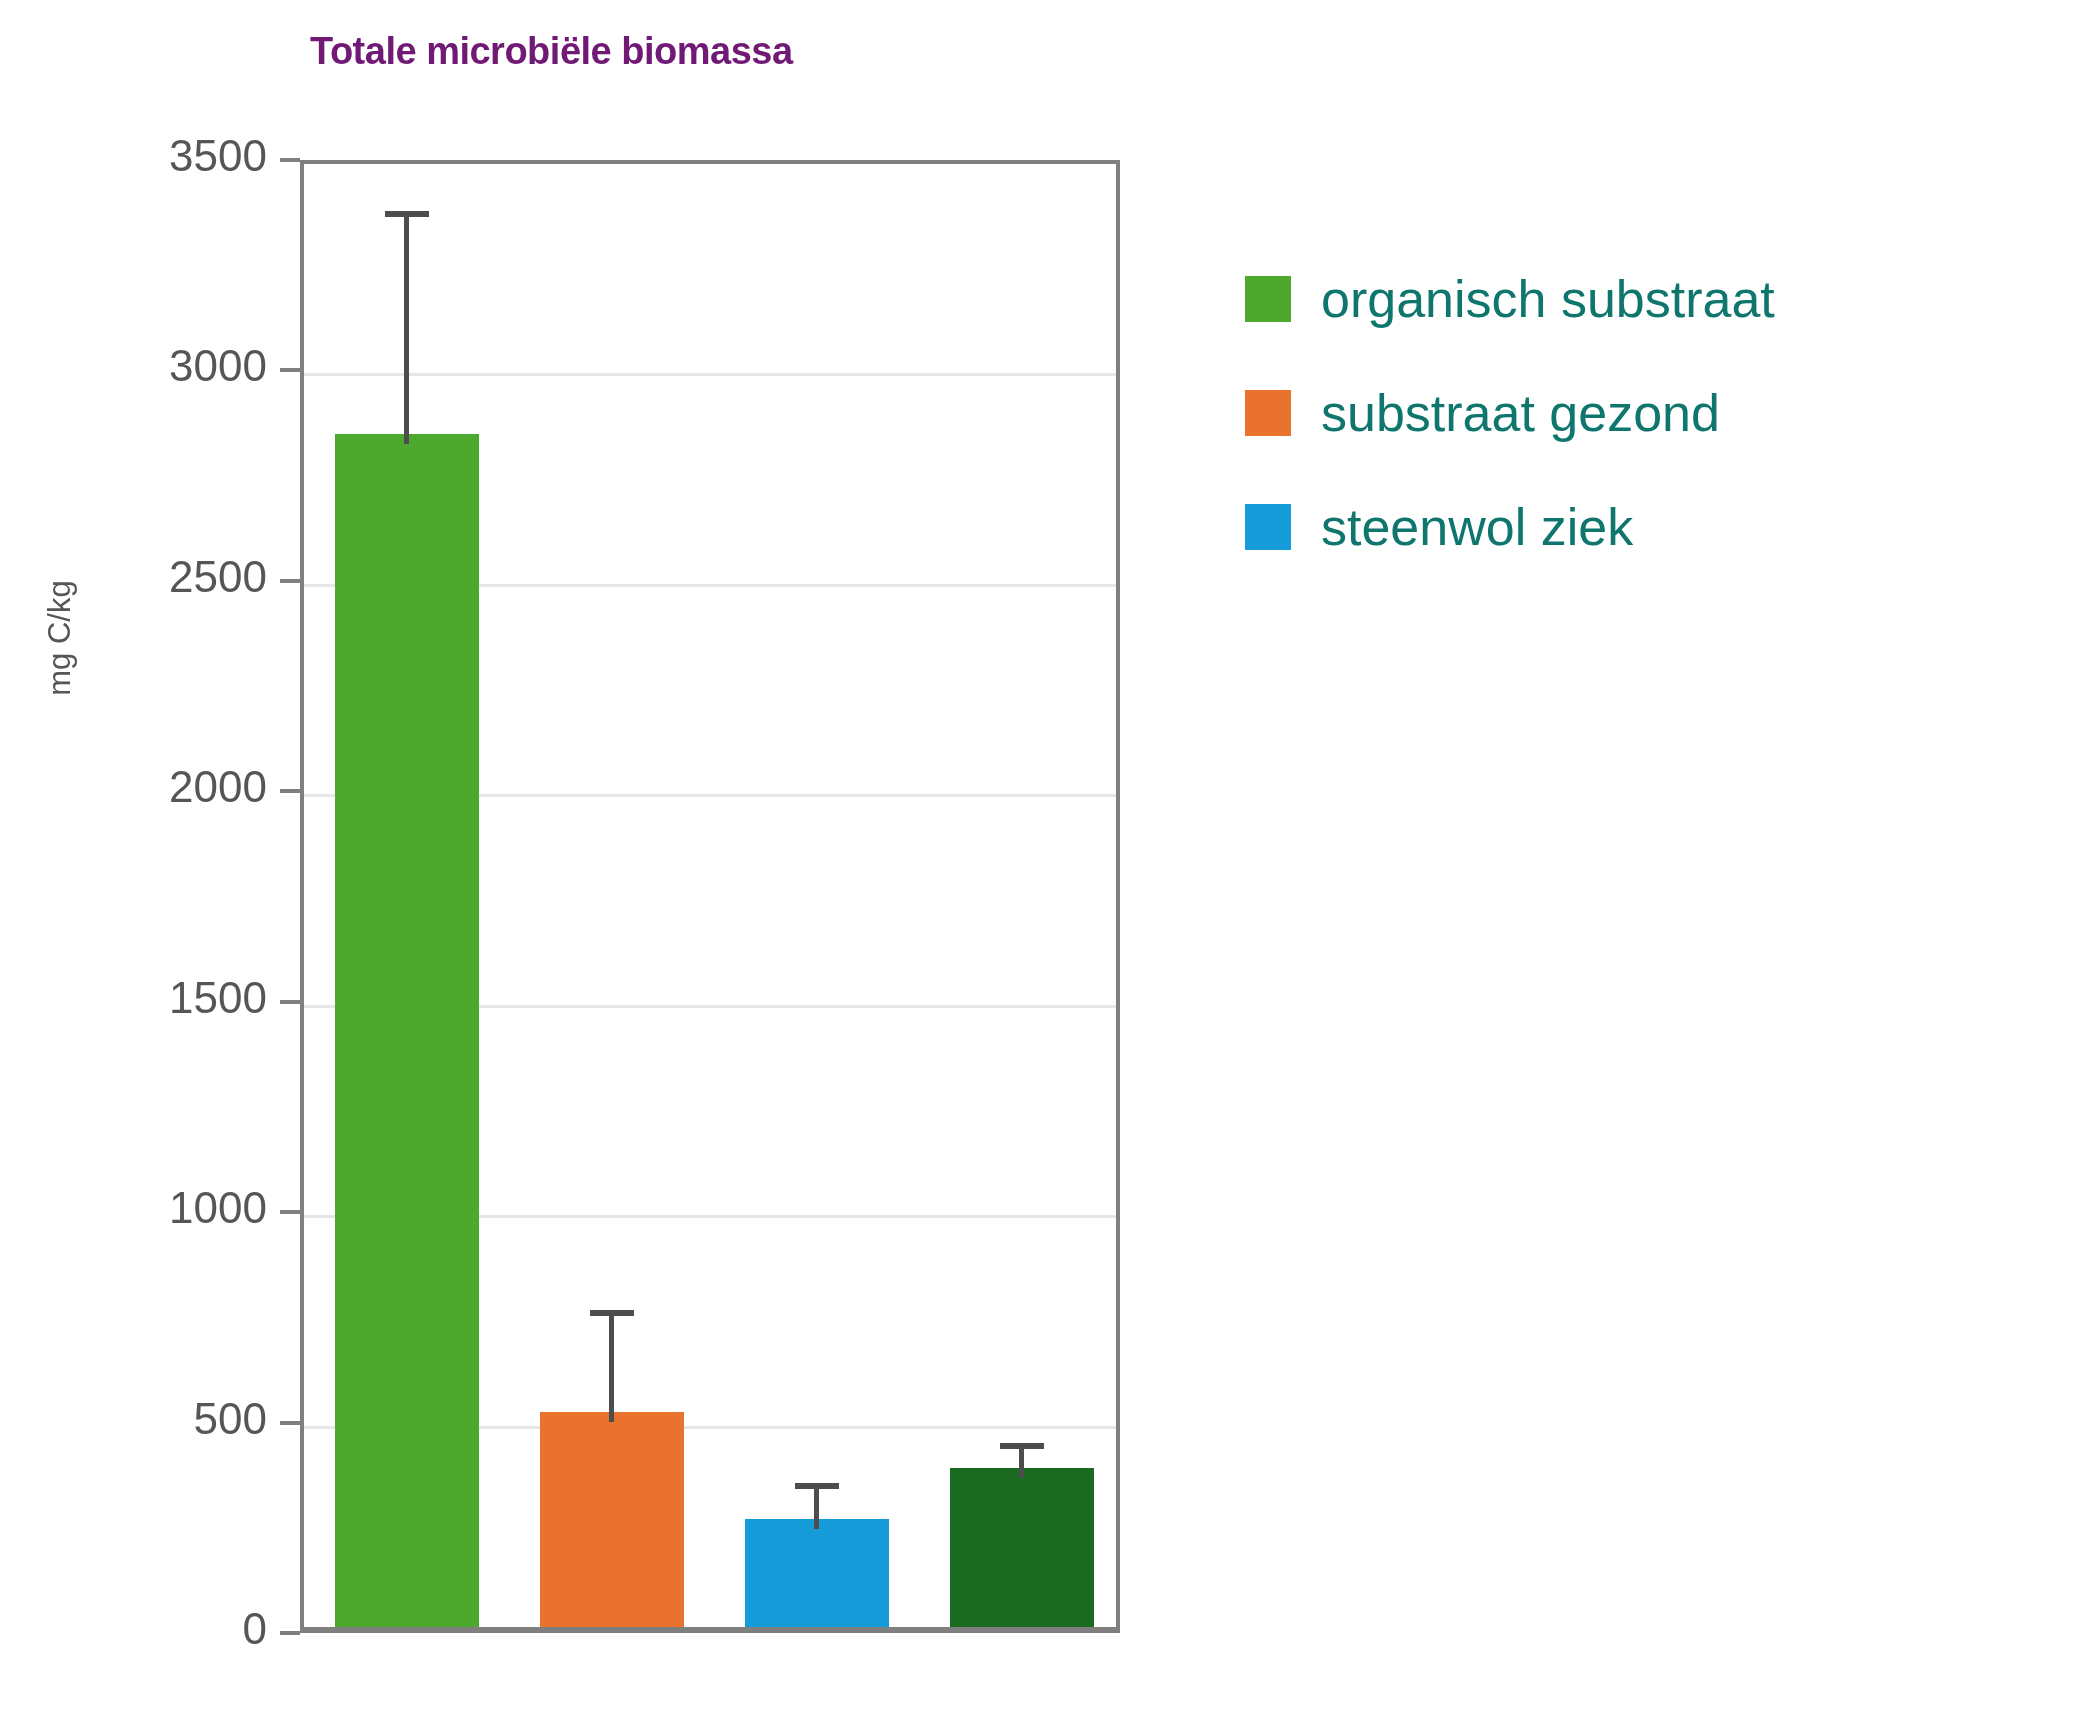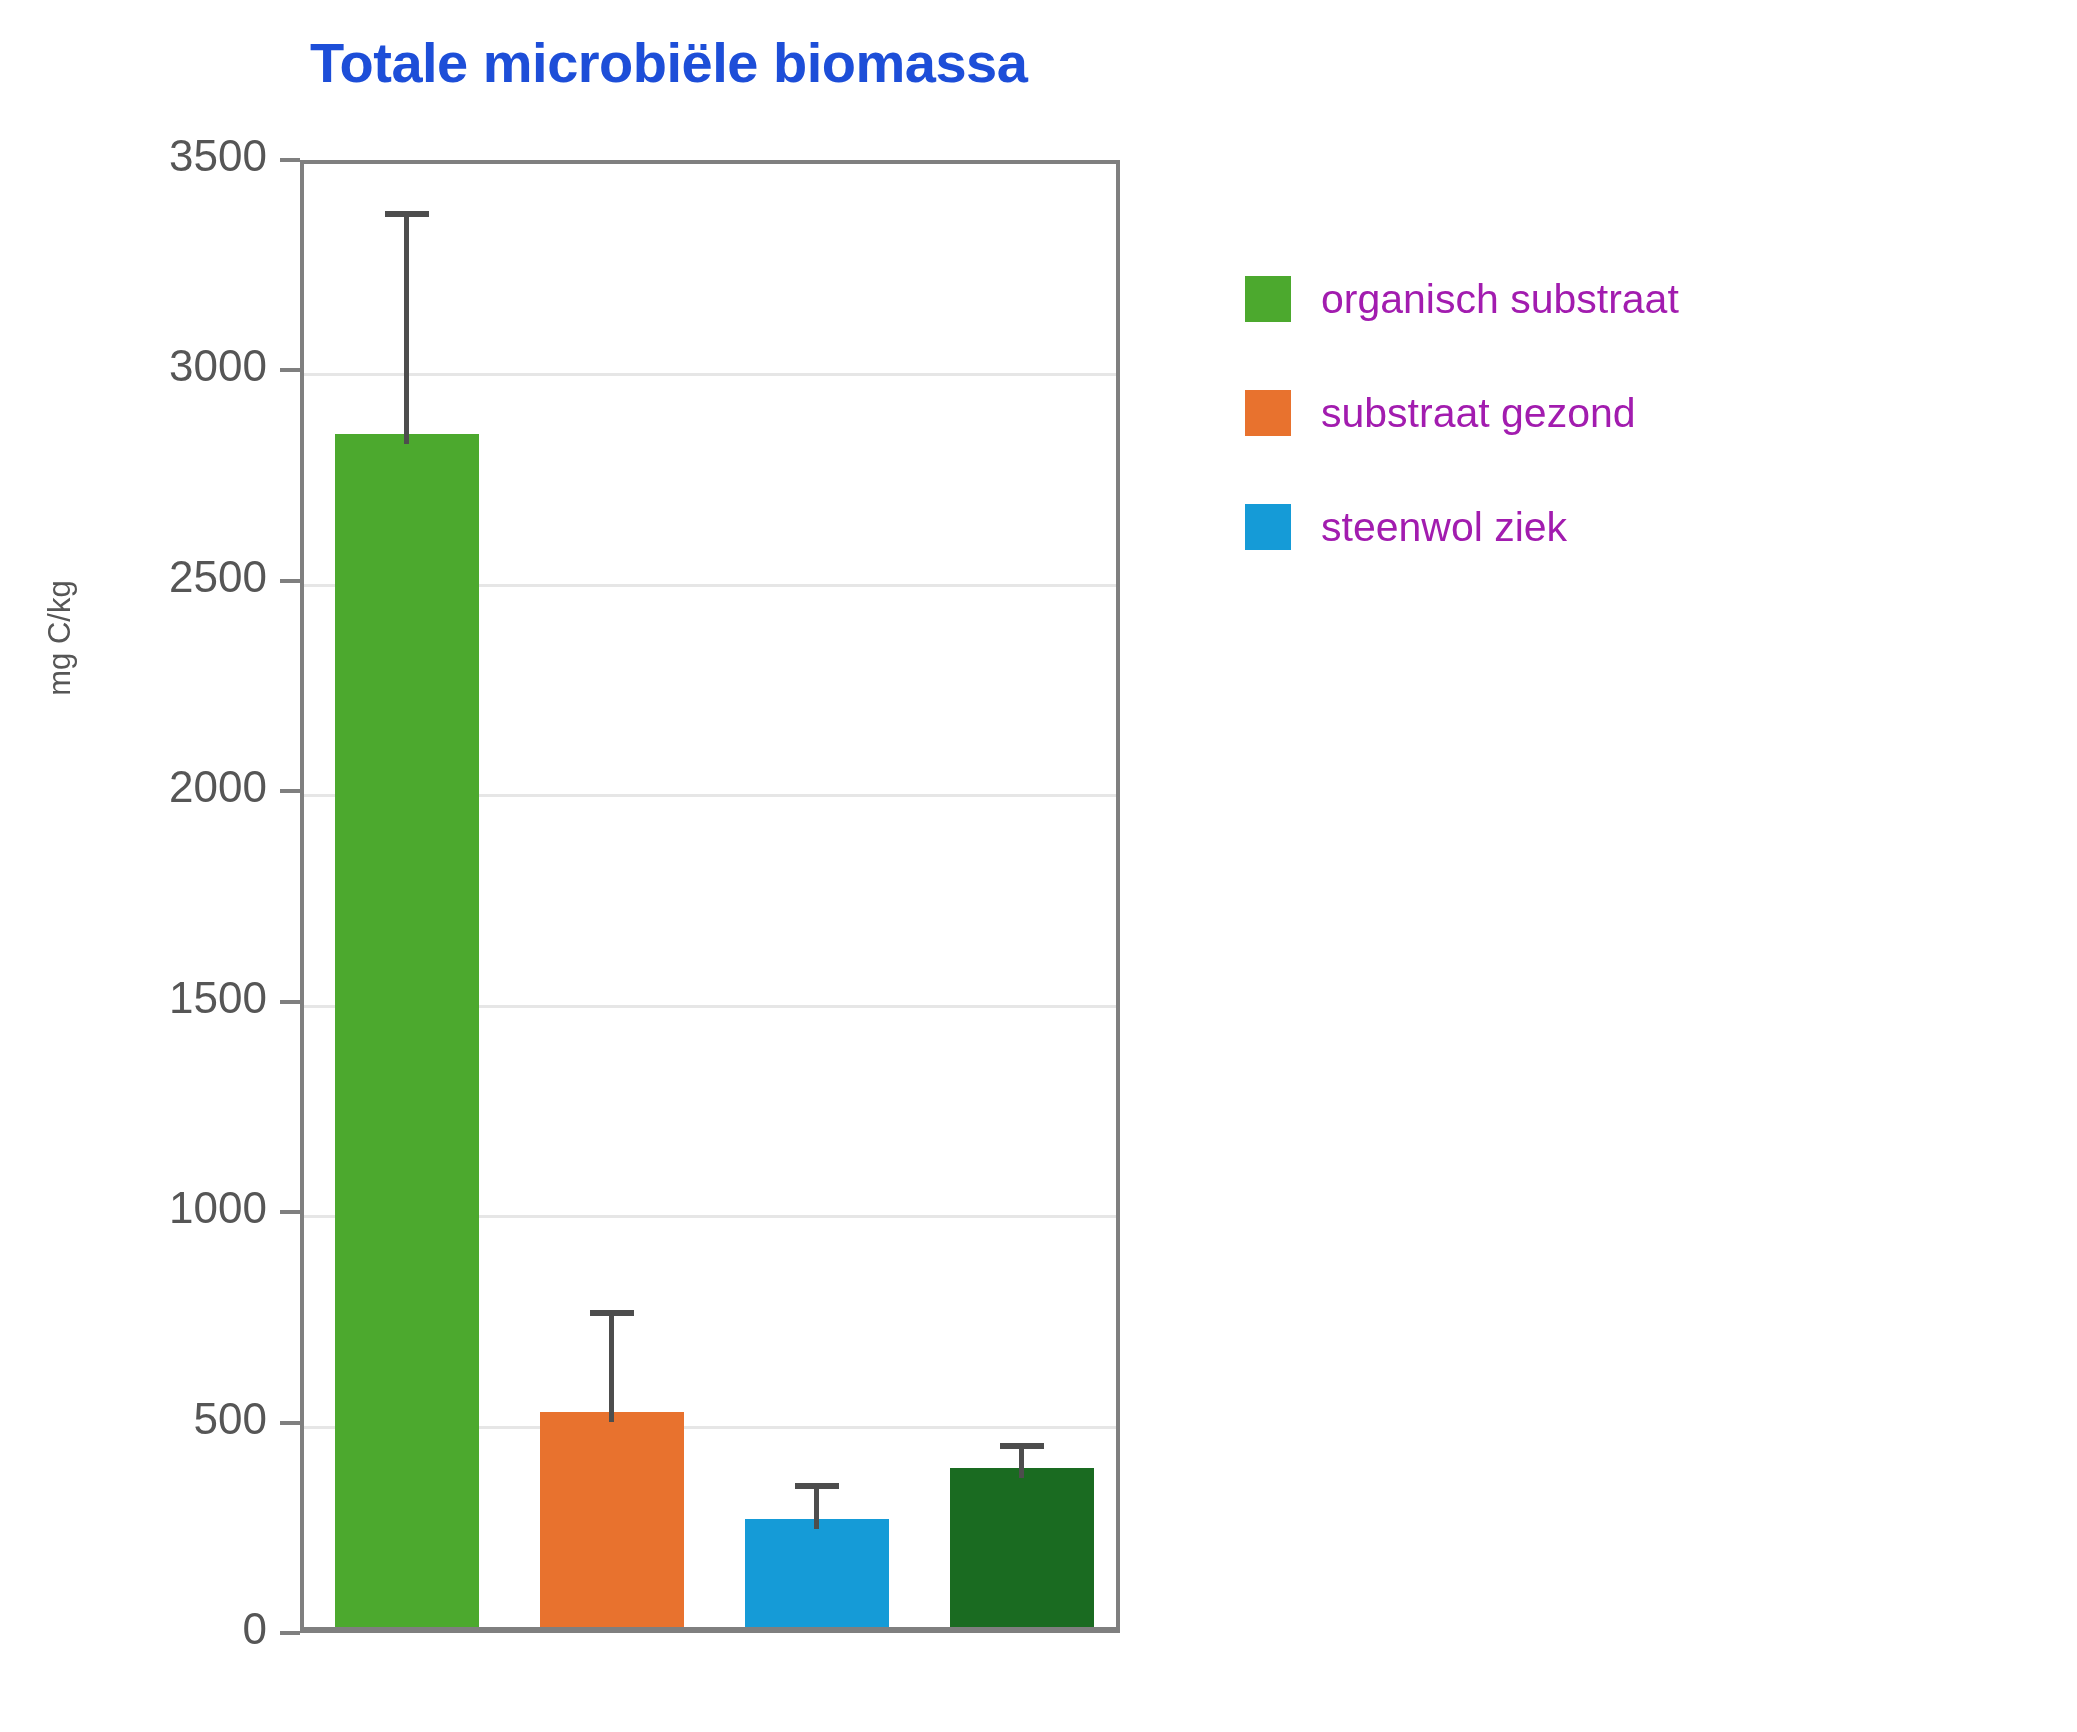--- a/index.html
+++ b/index.html
@@ -19,23 +19,23 @@
     width: 2077px;
     height: 1732px;
     background: #ffffff;
   }
 
   
   #chart-title {
     position: absolute;
     left: 310px;
     top: 30px;
-    font-size: 56px;
+    font-size: 38px;
     font-weight: bold;
-    color: #1d4ed8;
+    color: #701a75;
     letter-spacing: -0.5px;
     white-space: nowrap;
   }
 
   
   #ylabel {
     position: absolute;
     left: -40px;
     top: 620px;
     width: 200px;
@@ -118,22 +118,22 @@
     align-items: center;
     height: 114px;
   }
   .legend-swatch {
     width: 46px;
     height: 46px;
     flex: 0 0 auto;
   }
   .legend-label {
     margin-left: 30px;
-    font-size: 41px;
-    color: #a21caf;
+    font-size: 52px;
+    color: #0f766e;
     white-space: nowrap;
   }
 </style>
 </head>
 <body>
 
 <div id="figure">
 
   <div id="chart-title">Totale microbiële biomassa</div>
 

